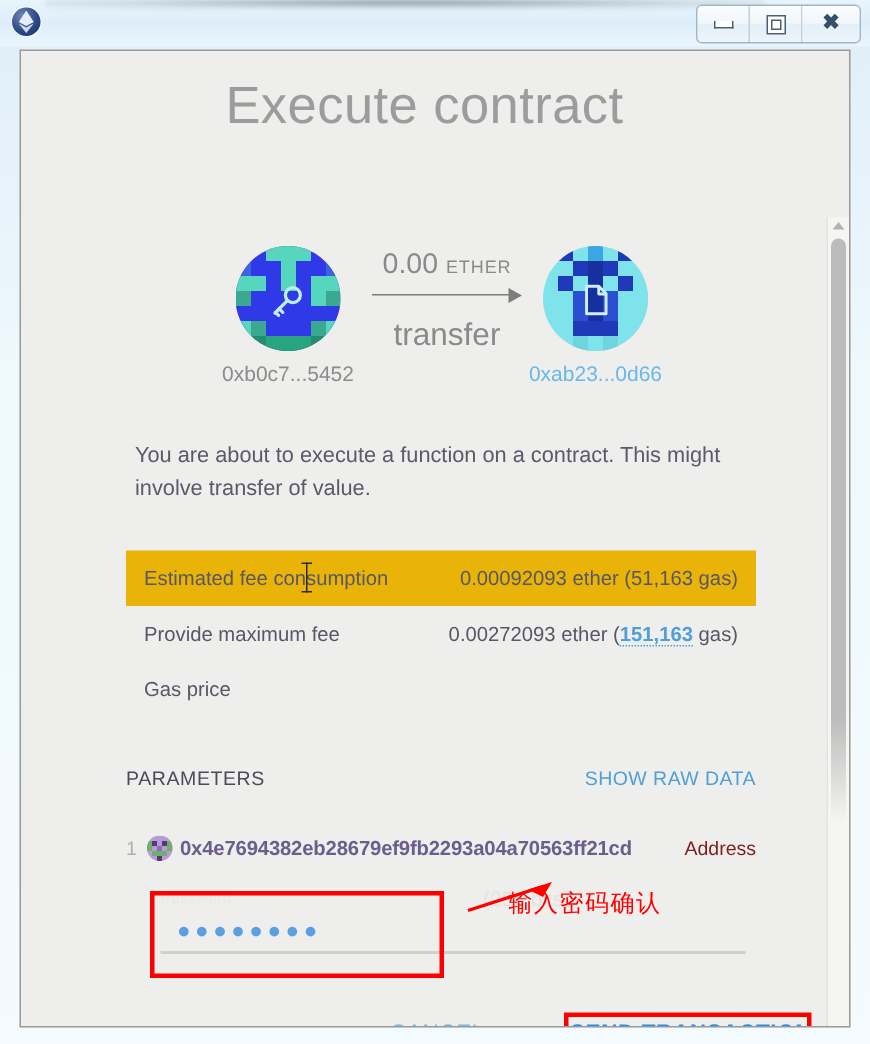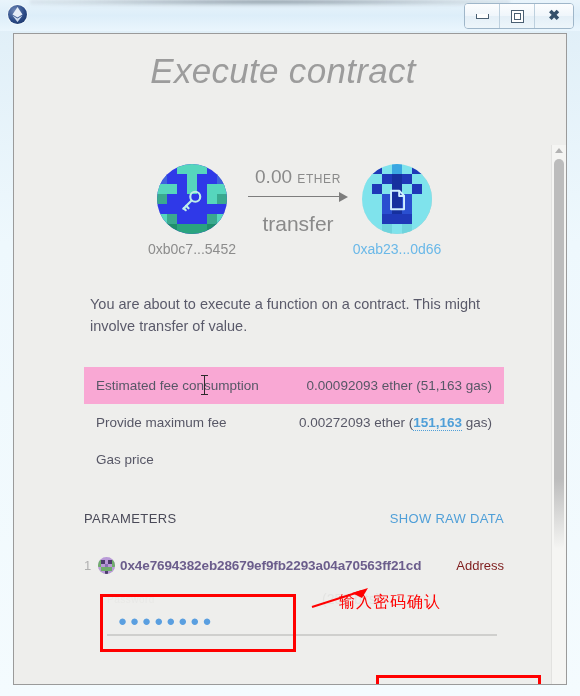--- a/index.html
+++ b/index.html
@@ -79,21 +79,20 @@
     position:absolute;left:2px;top:14px;width:10px;height:390px;border-radius:5px;
     background:linear-gradient(to bottom,#bcbcbc 0%,#bcbcbc 82%,rgba(188,188,188,0) 100%);
   }
 
   
   .page-title{
     position:absolute;left:0;top:17px;width:538px;text-align:center;
     font-size:35px;color:#9c9c9c;font-weight:300;
     font-family:"Liberation Sans", sans-serif;
     letter-spacing:.3px;
-    font-style:italic;
   }
 
   
   .transfer{
     position:absolute;left:0;top:130px;width:538px;height:105px;
   }
   .party{position:absolute;width:120px;text-align:center;}
   .party.from{left:118px;}
   .party.to{left:323px;}
   .ident{
@@ -135,21 +134,21 @@
     position:absolute;left:76px;top:260px;width:420px;
     font-size:14.5px;line-height:1.5;color:#5a5a6a;
   }
 
   
   .fees{position:absolute;left:70px;top:333px;width:420px;}
   .fee-row{
     position:relative;height:37px;display:flex;align-items:center;
     padding:0 12px;box-sizing:border-box;
   }
-  .fee-row.hover{background:#f9a8d4;text-align:center;}
+  .fee-row.hover{background:#eab308;text-align:center;}
   .fee-label{flex:0 0 auto;font-size:13.5px;color:#575766;}
   .fee-value{margin-left:auto;font-size:13.5px;color:#575766;}
   .dotted{
     color:#4f9fd8;border-bottom:1px dotted #4f9fd8;font-weight:bold;
   }
   .caret{
     position:absolute;left:120px;top:8px;width:1px;height:20px;background:#2b2b2b;
   }
   .caret:before,.caret:after{
     content:"";position:absolute;left:-3px;width:7px;height:1px;background:#2b2b2b;

